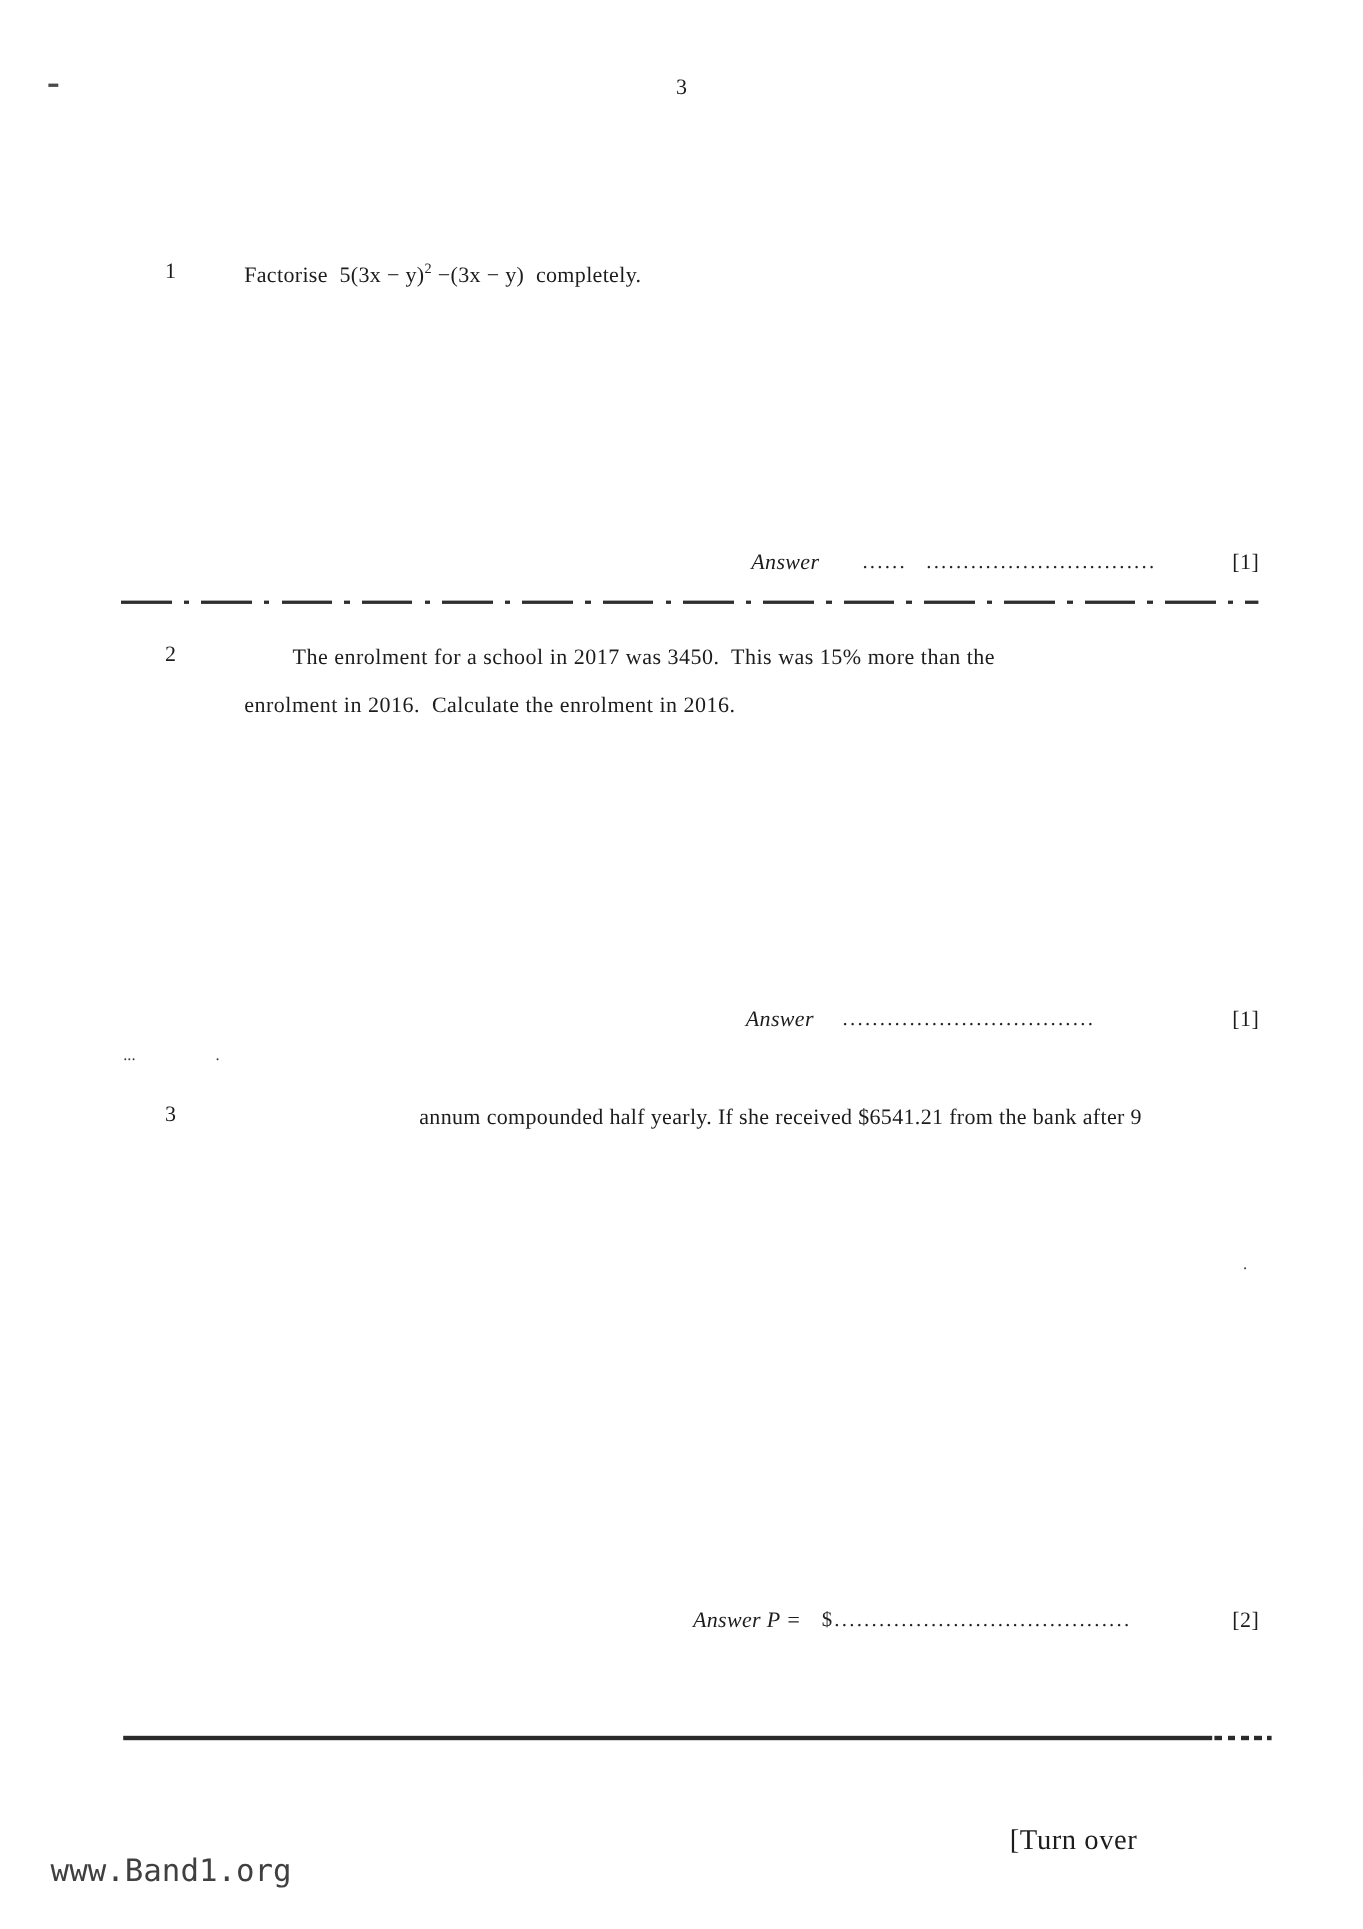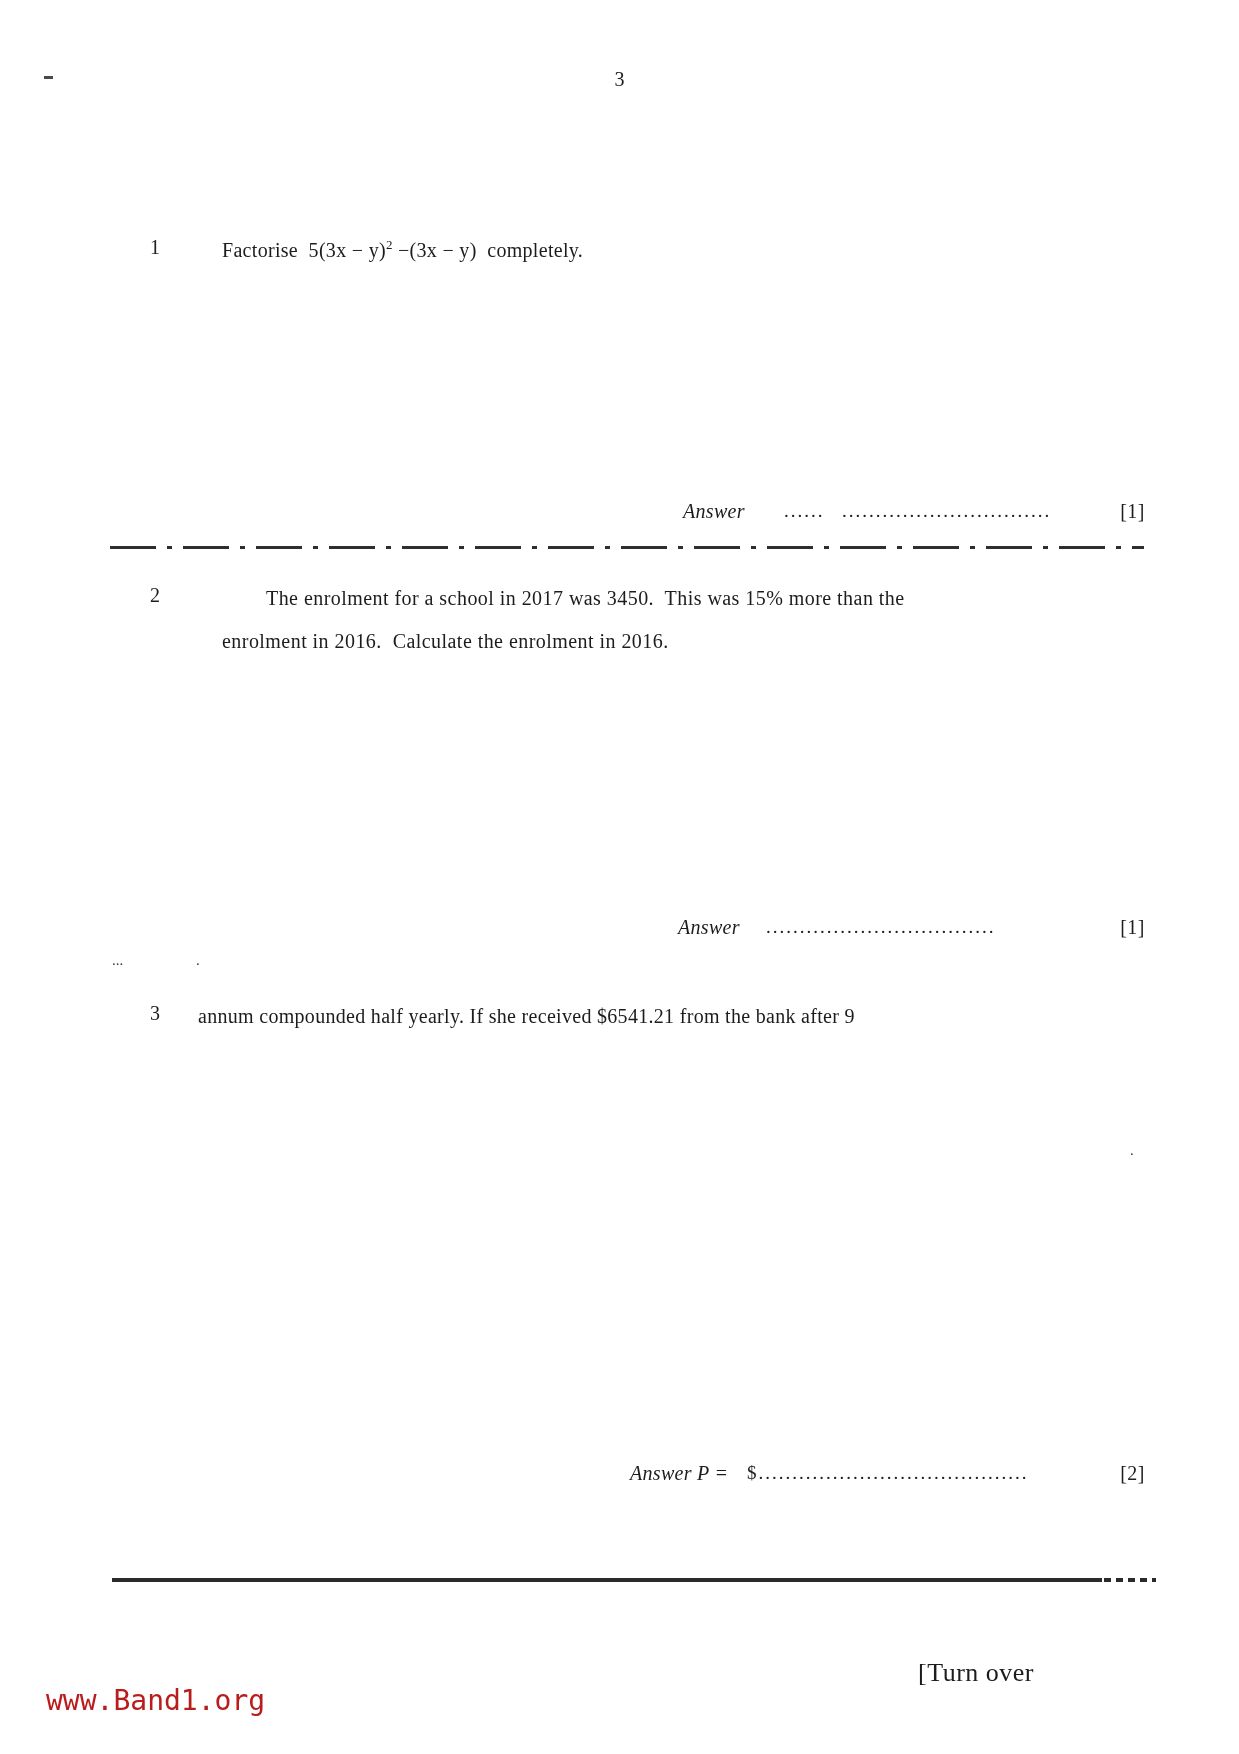--- a/index.html
+++ b/index.html
@@ -32,20 +32,21 @@
   }
   .instruction .em { font-weight: bold; }
   .q-num {
     font-size: 20px;
     width: 30px;
   }
   .q-text {
     font-size: 20px;
     letter-spacing: 0.3px;
     line-height: 28px;
+    text-align: right;
   }
   .q2-line { letter-spacing: 0.45px; }
   sup.expo {
     font-size: 13px;
     vertical-align: super;
     line-height: 0;
   }
   .var { font-style: italic; }
   .answer-row { left: 0; right: 0; height: 30px; }
   .answer-label {
@@ -84,21 +85,21 @@
     top: 1658px; left: 918px;
     font-weight: normal;
     font-size: 26px;
     letter-spacing: 0.5px;
     text-align: center;
   }
   .watermark {
     top: 1684px; left: 46px;
     font-family: "DejaVu Sans Mono", monospace;
     font-size: 28px;
-    color: #b91c1c;
+    color: #404040;
   }
   .artifact {
     color: #3a3a3a;
     font-size: 15px;
   }
   .stray-dash {
     top: 76px; left: 44px; width: 9px; height: 3px;
     background: #4a4a4a;
   }
 </style>

